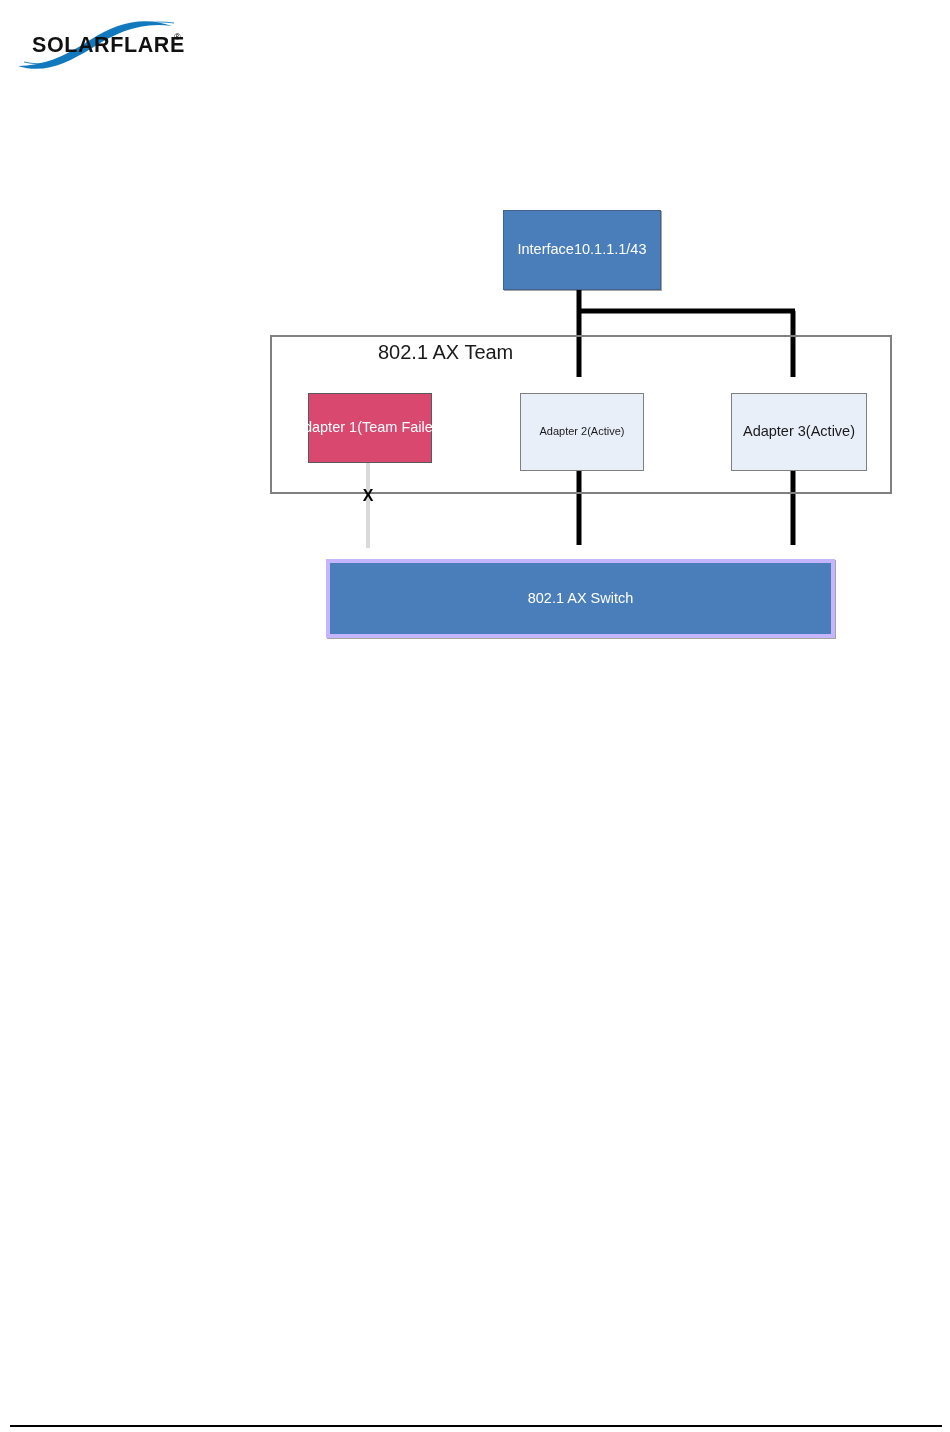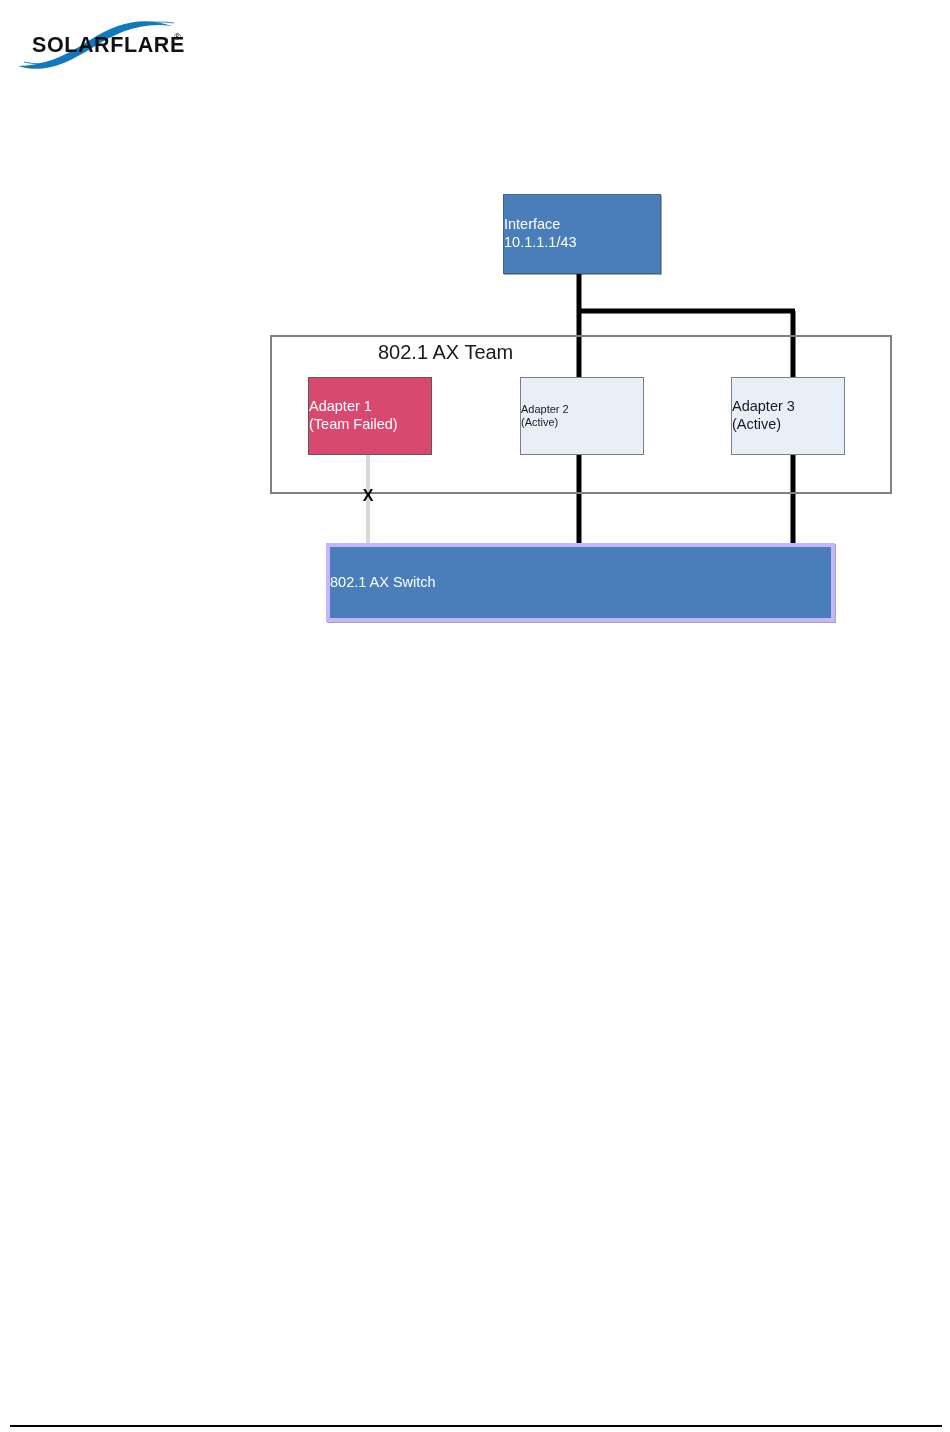--- a/index.html
+++ b/index.html
@@ -40,25 +40,26 @@
     position: absolute;
     left: 0;
     top: 0;
   }
 
   
   .node {
     position: absolute;
     box-sizing: border-box;
     display: flex;
-    flex-direction: column;
-    align-items: flex-start;
+    flex-direction: row;
+    align-items: center;
     justify-content: center;
     text-align: center;
     line-height: 1.22;
+    margin-top: 16px;
   }
   .node .line1, .node .line2 { display: block; white-space: nowrap; }
 
   #node-interface {
     left: 503px;
     top: 194px;
     width: 158px;
     height: 80px;
     background: #4a7ebb;
     border: 1px solid #41618f;
@@ -83,42 +84,42 @@
     top: 341px;
     font-size: 20px;
     color: #1a1a1a;
     white-space: nowrap;
   }
 
   #node-adapter-1 {
     left: 308px;
     top: 377px;
     width: 124px;
-    height: 78px;
+    height: 70px;
     background: #d9496f;
     border: 1.5px solid #5a5a5a;
     color: #ffffff;
     font-size: 14.5px;
   }
 
   #node-adapter-2 {
     left: 520px;
     top: 377px;
     width: 124px;
     height: 78px;
     background: #e9eff9;
     border: 1.5px solid #7f7f7f;
     color: #1a1a1a;
     font-size: 11px;
   }
 
   #node-adapter-3 {
     left: 731px;
     top: 377px;
-    width: 114px;
+    width: 136px;
     height: 78px;
     background: #e9eff9;
     border: 1.5px solid #7f7f7f;
     color: #1a1a1a;
     font-size: 14.5px;
   }
 
   #node-switch {
     left: 326px;
     top: 543px;

